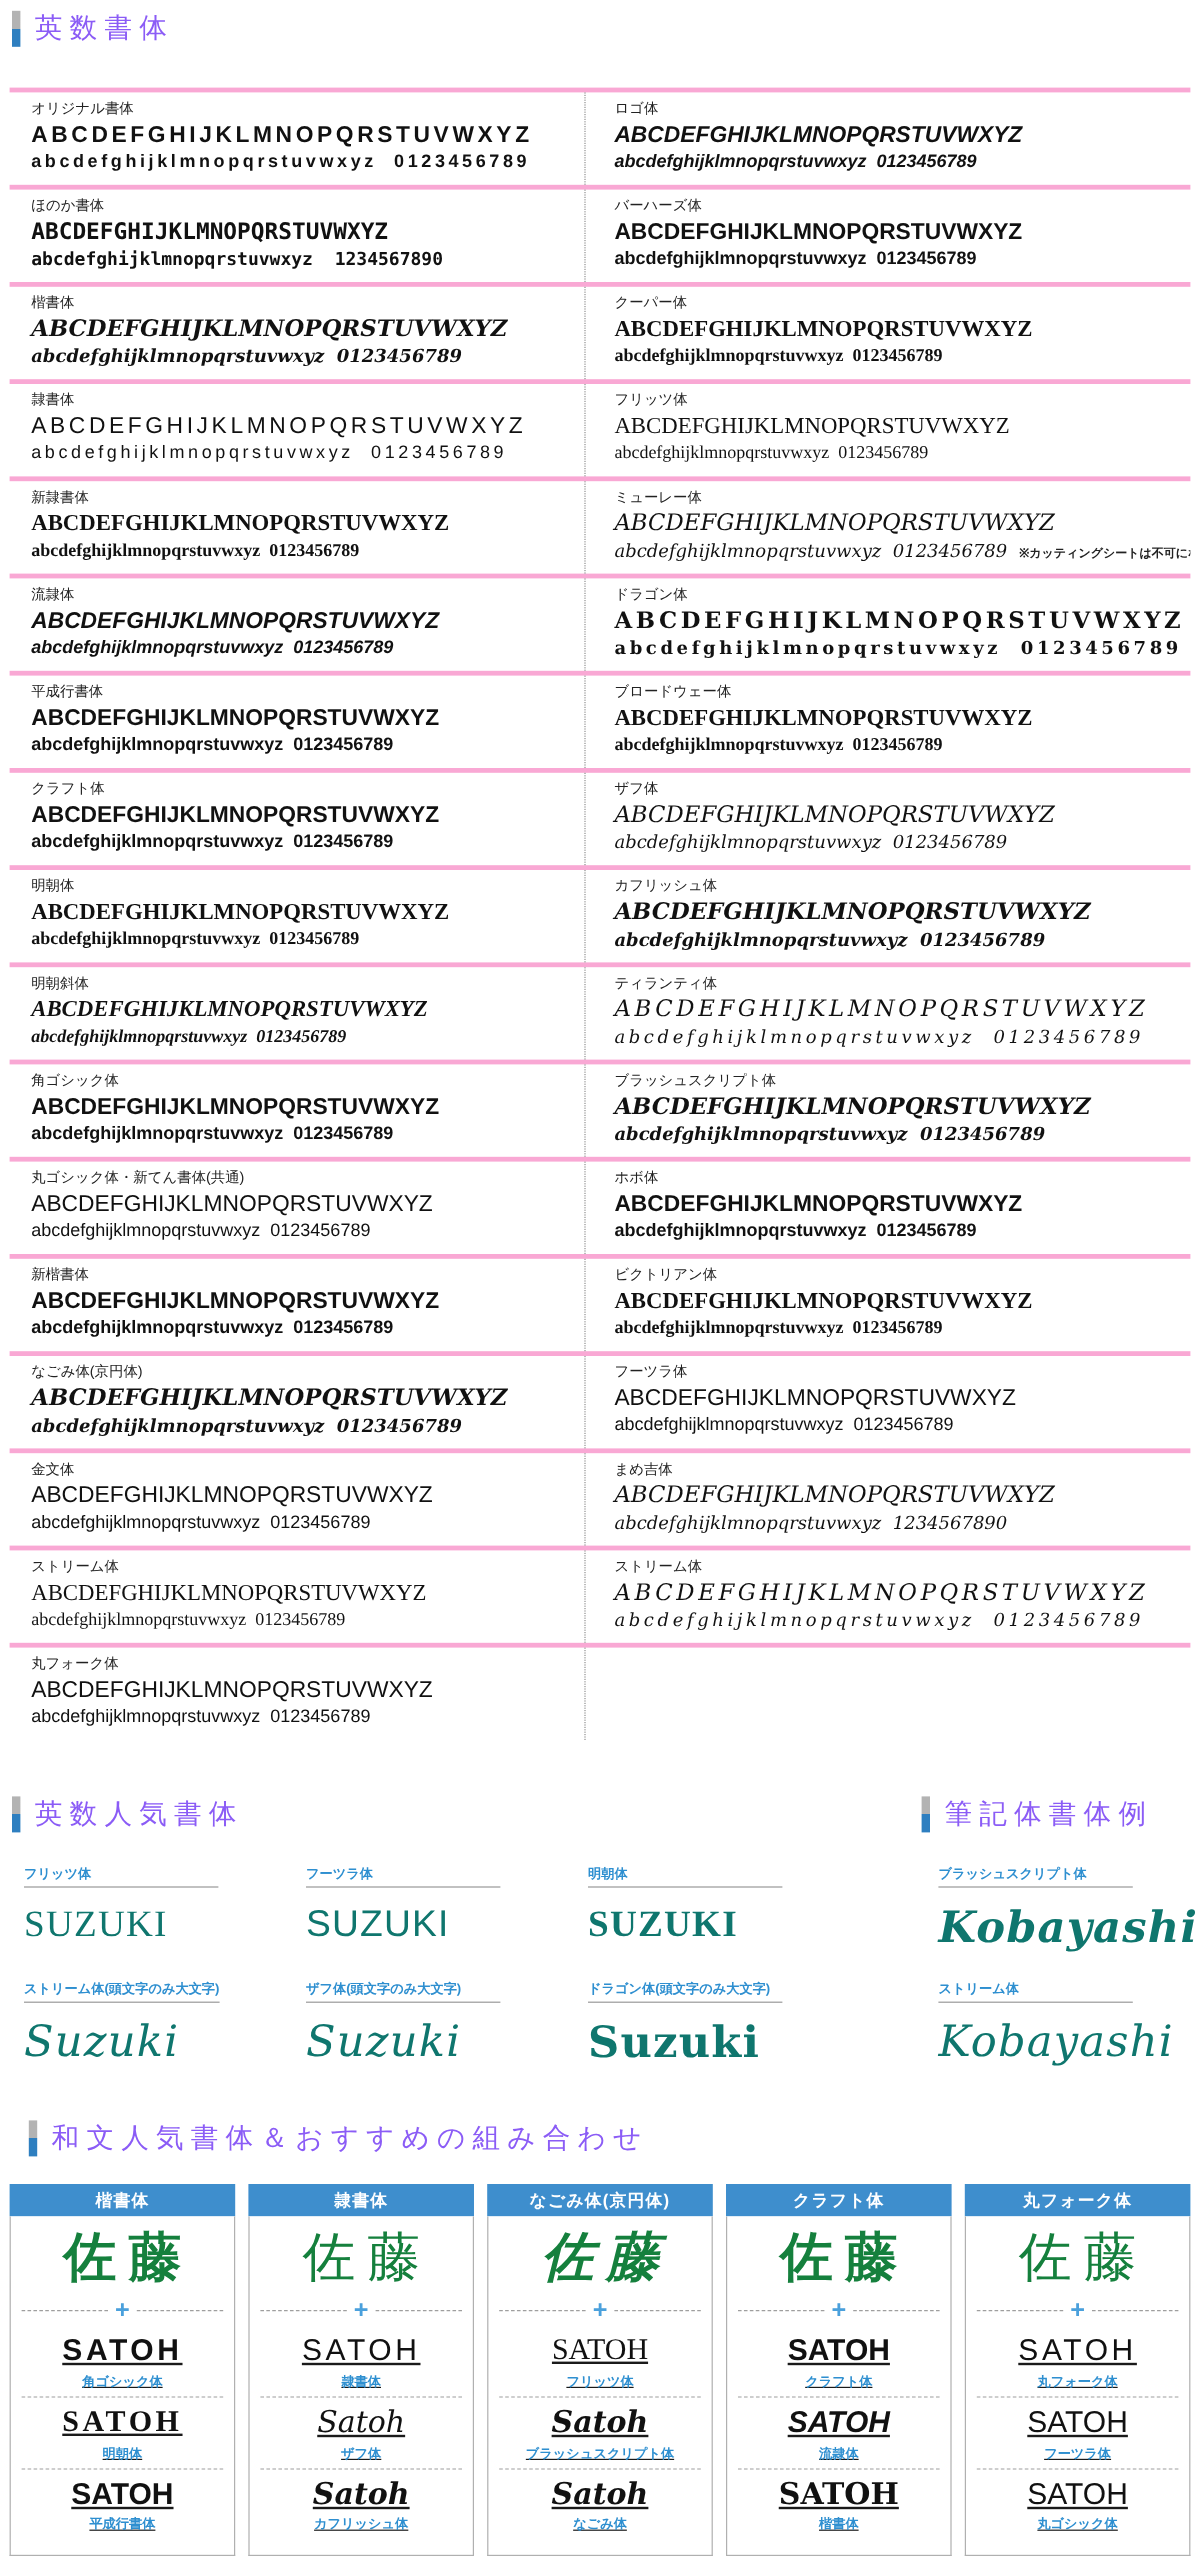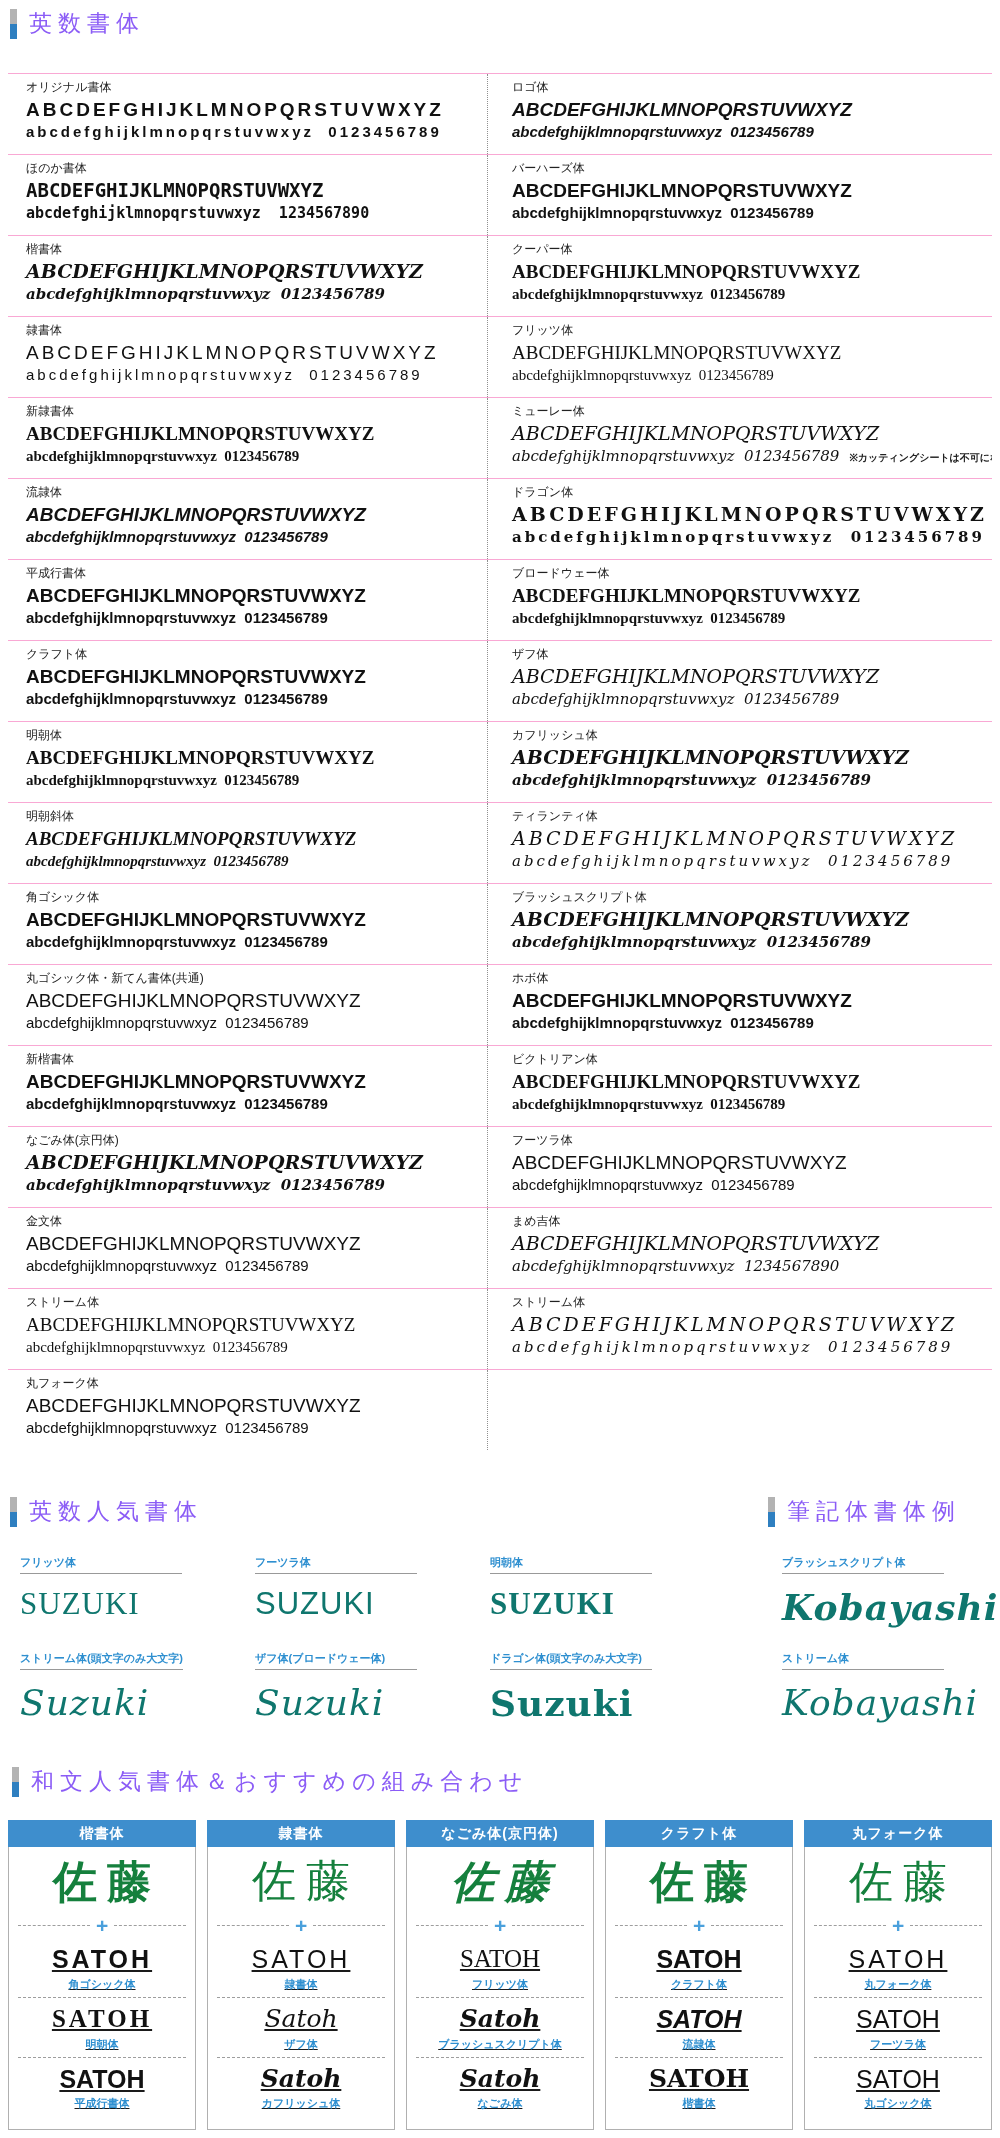--- a/index.html
+++ b/index.html
@@ -18,25 +18,25 @@
   .f-wide{letter-spacing:3px;}
 
   
   .sec-hdr{display:flex;align-items:center;position:absolute;}
   .hdr-bar{width:7px;height:30px;flex:0 0 7px;
            background:linear-gradient(to bottom,#b3b3b3 0,#b3b3b3 50%,#2e7fc0 50%,#2e7fc0 100%);}
   .hdr-title{font-size:23px;letter-spacing:6px;color:#8b5cf6;font-weight:normal;margin:0 0 0 12px;white-space:nowrap;}
   #sec1{top:8px;left:10px;}
   #sec2{top:1496px;left:10px;}
   #sec3{top:1496px;left:768px;}
-  #sec4{top:1766px;left:12px;text-align:center;}
+  #sec4{top:1766px;left:24px;text-align:center;}
 
   
   #font-table{position:absolute;top:73px;left:8px;width:984px;}
-  .ft-row{display:flex;height:81px;border-top:1px solid #f9a8d4;box-sizing:border-box;}
+  .ft-row{display:flex;height:81px;border-top:4px solid #f9a8d4;box-sizing:border-box;}
   .ft-cell{width:479px;box-sizing:border-box;padding:5px 0 0 18px;overflow:hidden;}
   .ft-cell.right{width:505px;border-left:1px dotted #8f8f8f;padding-left:24px;}
   .ft-label{font-size:12px;color:#222;margin-bottom:2px;white-space:nowrap;}
   .ft-upper{font-size:19px;line-height:1.25;color:#111;white-space:pre;}
   .ft-lower{font-size:15px;line-height:1.35;color:#111;white-space:pre;}
   .ft-note{font-size:10px;font-weight:bold;font-style:normal;letter-spacing:0;
            font-family:"Liberation Sans",sans-serif;color:#222;margin-left:10px;}
 
   
   .pop-row{position:absolute;left:0;width:1000px;height:92px;}
@@ -295,21 +295,21 @@
   </div>
 
   <div id="pop-row1" class="pop-row">
       <div class="pop-cell"><div class="pop-label">フリッツ体</div><div class="pop-sample f-serif">SUZUKI</div></div>
       <div class="pop-cell"><div class="pop-label">フーツラ体</div><div class="pop-sample f-sans f-light">SUZUKI</div></div>
       <div class="pop-cell"><div class="pop-label">明朝体</div><div class="pop-sample f-serif f-bold">SUZUKI</div></div>
       <div class="pop-cell"><div class="pop-label">ブラッシュスクリプト体</div><div class="pop-sample f-dserif f-bold f-italic">Kobayashi</div></div>
     </div>
   <div id="pop-row2" class="pop-row">
       <div class="pop-cell"><div class="pop-label">ストリーム体(頭文字のみ大文字)</div><div class="pop-sample f-dserif f-italic">Suzuki</div></div>
-      <div class="pop-cell"><div class="pop-label">ザフ体(ブロードウェー体)</div><div class="pop-sample f-dserif f-italic">Suzuki</div></div>
+      <div class="pop-cell"><div class="pop-label">ザフ体(頭文字のみ大文字)</div><div class="pop-sample f-dserif f-italic">Suzuki</div></div>
       <div class="pop-cell"><div class="pop-label">ドラゴン体(頭文字のみ大文字)</div><div class="pop-sample f-dserif f-bold">Suzuki</div></div>
       <div class="pop-cell"><div class="pop-label">ストリーム体</div><div class="pop-sample f-dserif f-italic">Kobayashi</div></div>
     </div>
 
   <div class="sec-hdr" id="sec4">
     <div class="hdr-bar"></div>
     <div class="hdr-title">和文人気書体＆おすすめの組み合わせ</div>
   </div>
 
   <div id="combos">

